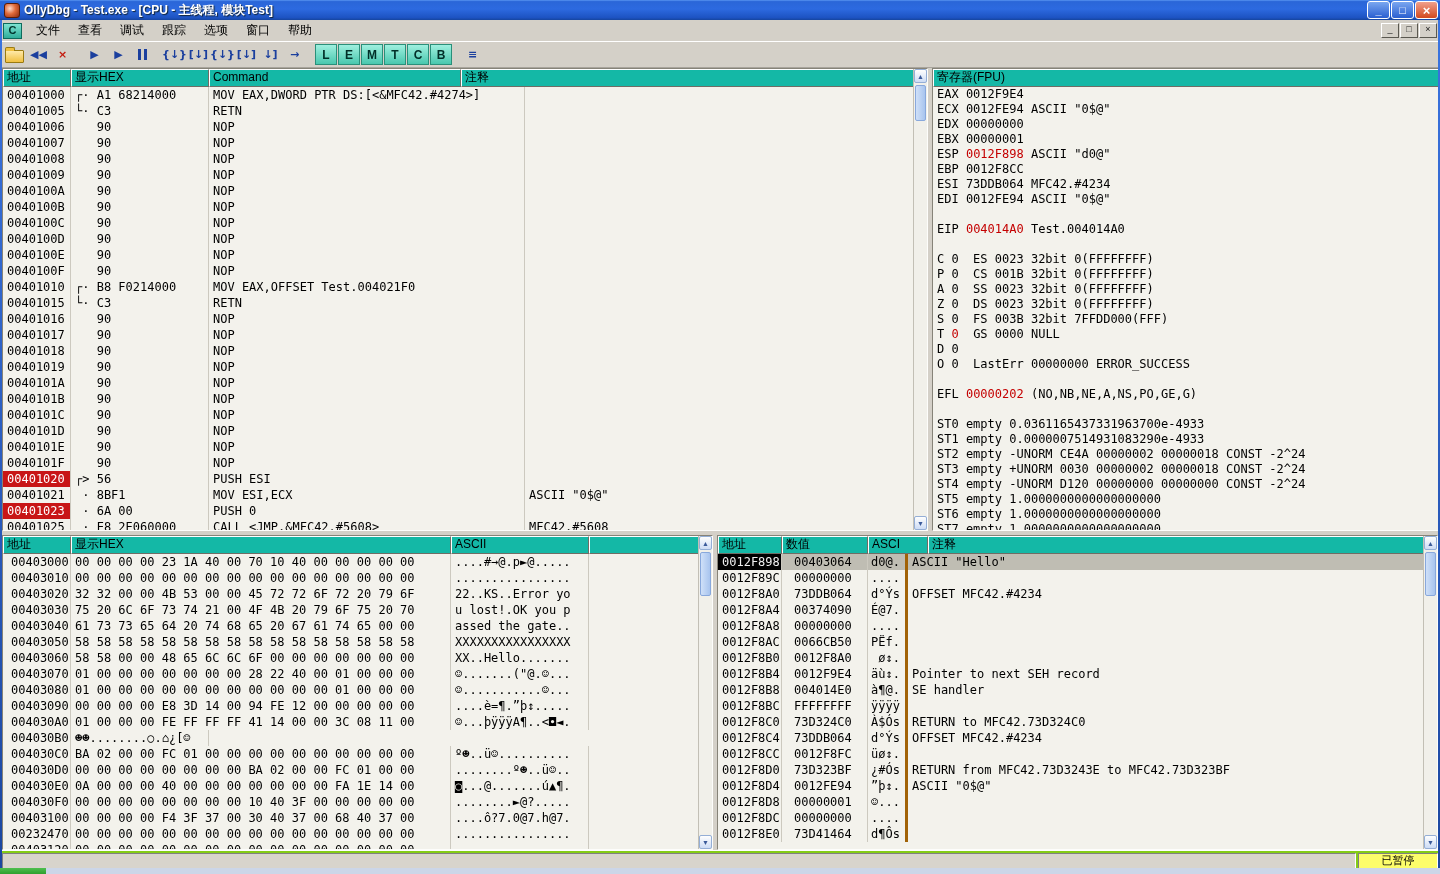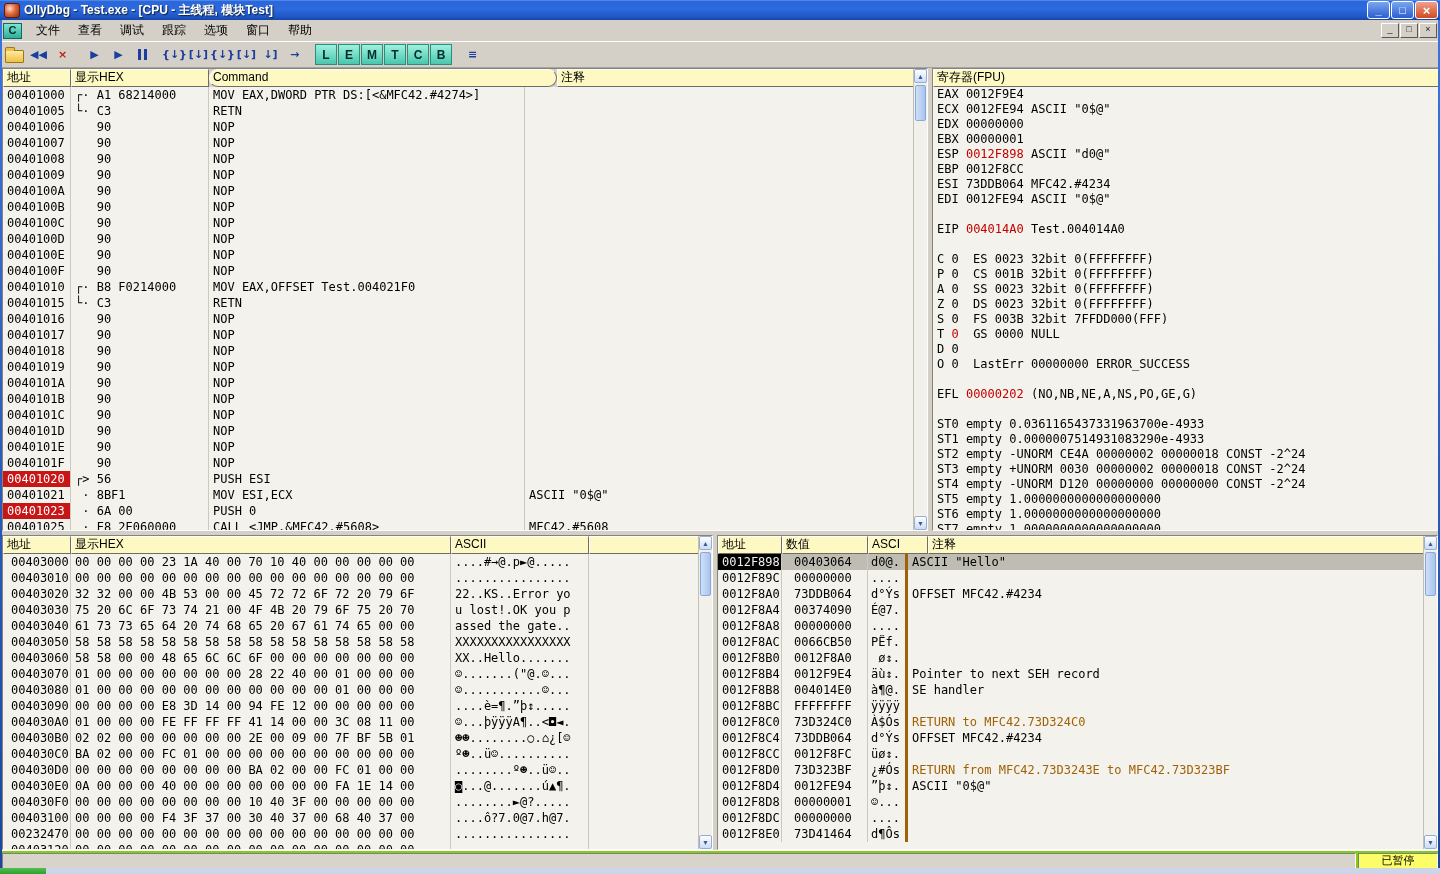--- a/index.html
+++ b/index.html
@@ -38,41 +38,41 @@
   .icon-folder{position:relative;width:17px;height:11px;background:linear-gradient(180deg,#ffe9a8,#f0c040);
     border:1px solid #9a7a10;border-radius:1px;margin-top:3px}
   .icon-folder::before{content:"";position:absolute;top:-4px;left:-1px;width:8px;height:3px;background:#f0c040;
     border:1px solid #9a7a10;border-bottom:none;border-radius:2px 2px 0 0}
   .icon-pause{width:9px;height:11px;border-left:3px solid #1b3f9e;border-right:3px solid #1b3f9e;box-sizing:border-box}
 
   
   .main{position:absolute;left:0;top:68px;width:1440px;height:782px;background:#d4d0c8}
   .pane{position:absolute;background:#f3f2ec;border:1px solid;border-color:#868378 #fdfdfb #fdfdfb #868378;box-sizing:border-box;overflow:hidden}
   .phead{height:18px;display:flex;background:#d4d0c8}
-  .hcell{box-sizing:border-box;border:1px solid;border-color:#fff #6f6d65 #6f6d65 #fff;background:#fef9c3;
+  .hcell{box-sizing:border-box;border:1px solid;border-color:#fff #6f6d65 #6f6d65 #fff;background:#14b8a6;
     font-size:12px;line-height:15px;padding-left:3px;overflow:hidden;white-space:nowrap}
   .pbody{position:absolute;left:0;top:18px;right:14px;bottom:0;overflow:hidden;background:#f3f2ec}
   .drow{display:flex;height:16px;font:12px/16px "DejaVu Sans Mono","DejaVu Sans",monospace;white-space:pre}
   .drow span{display:block;box-sizing:border-box;overflow:hidden}
   .ca{width:68px;padding-left:4px;border-right:1px solid #ccc9bf}
   .ch{width:138px;padding-left:4px;border-right:1px solid #ccc9bf}
   .cc{width:316px;padding-left:4px;border-right:1px solid #ccc9bf}
   .cm{flex:1;padding-left:4px}
   .bp{background:#c81616;color:#fff}
   .da{width:68px;padding-left:8px;border-right:1px solid #ccc9bf}
   .dh{width:380px;padding-left:4px;border-right:1px solid #ccc9bf}
   .dascii{width:138px;padding-left:4px;border-right:1px solid #ccc9bf}
   .dfill{flex:1}
   .sa{width:64px;padding-left:4px;border-right:1px solid #ccc9bf}
   .sv{width:86px;padding-left:12px;border-right:1px solid #ccc9bf}
   .sc{width:40px;padding-left:3px;border-right:3px solid #a16207}
   .sm{flex:1;padding-left:4px}
   .selrow{background:#bfbdb3}
   .seladdr{background:#000;color:#efefef}
-  .redtext{color:#a16207}
+  .redtext{color:#000000}
   .regline{height:15px;font:12px/15px "DejaVu Sans Mono","DejaVu Sans",monospace;padding-left:4px;white-space:pre;overflow:hidden}
   .regline .red{color:#c40000}
 
   
   .sb{position:absolute;top:0;right:0;width:14px;height:100%;background:#f1f0ea;border-left:1px solid #c2bfb5;box-sizing:border-box}
   .sbtn{position:absolute;left:0;width:13px;height:14px;background:linear-gradient(180deg,#fefefe,#cddcf5);
     border:1px solid #94aed6;border-radius:2px;box-sizing:border-box;display:flex;align-items:center;justify-content:center}
   .sbtn .arr{font-size:7px;color:#3a5a9a;line-height:7px}
   .sb-up{top:0}
   .sb-down{bottom:0}
@@ -174,21 +174,21 @@
         <span class="tglyph" style="color: rgb(27, 63, 158);">≡</span>
       </span>
     </div>
 
   <div class="main">
 
     <div class="pane" style="left:2px;top:0;width:926px;height:463px">
       <div class="phead" id="disasm-head">
           <div class="hcell" style="width: 68px;">地址</div>
           <div class="hcell" style="width: 138px;">显示HEX</div>
-          <div class="hcell" style="width: 348px; border-radius: 9px;">Command</div>
+          <div class="hcell" style="width: 252px;">Command</div>
           <div class="hcell" style="flex: 1 1 0%;">注释</div>
         </div>
       <div class="pbody" id="disasm-body">
           <div class="drow"><span class="ca">00401000</span><span class="ch">┌· A1 68214000</span><span class="cc">MOV EAX,DWORD PTR DS:[&lt;&amp;MFC42.#4274&gt;]</span><span class="cm"></span></div>
           <div class="drow"><span class="ca">00401005</span><span class="ch">└· C3</span><span class="cc">RETN</span><span class="cm"></span></div>
           <div class="drow"><span class="ca">00401006</span><span class="ch">   90</span><span class="cc">NOP</span><span class="cm"></span></div>
           <div class="drow"><span class="ca">00401007</span><span class="ch">   90</span><span class="cc">NOP</span><span class="cm"></span></div>
           <div class="drow"><span class="ca">00401008</span><span class="ch">   90</span><span class="cc">NOP</span><span class="cm"></span></div>
           <div class="drow"><span class="ca">00401009</span><span class="ch">   90</span><span class="cc">NOP</span><span class="cm"></span></div>
           <div class="drow"><span class="ca">0040100A</span><span class="ch">   90</span><span class="cc">NOP</span><span class="cm"></span></div>
@@ -288,21 +288,21 @@
           <div class="drow"><span class="da">00403010</span><span class="dh">00 00 00 00 00 00 00 00 00 00 00 00 00 00 00 00</span><span class="dascii">................</span><span class="dfill"></span></div>
           <div class="drow"><span class="da">00403020</span><span class="dh">32 32 00 00 4B 53 00 00 45 72 72 6F 72 20 79 6F</span><span class="dascii">22..KS..Error yo</span><span class="dfill"></span></div>
           <div class="drow"><span class="da">00403030</span><span class="dh">75 20 6C 6F 73 74 21 00 4F 4B 20 79 6F 75 20 70</span><span class="dascii">u lost!.OK you p</span><span class="dfill"></span></div>
           <div class="drow"><span class="da">00403040</span><span class="dh">61 73 73 65 64 20 74 68 65 20 67 61 74 65 00 00</span><span class="dascii">assed the gate..</span><span class="dfill"></span></div>
           <div class="drow"><span class="da">00403050</span><span class="dh">58 58 58 58 58 58 58 58 58 58 58 58 58 58 58 58</span><span class="dascii">XXXXXXXXXXXXXXXX</span><span class="dfill"></span></div>
           <div class="drow"><span class="da">00403060</span><span class="dh">58 58 00 00 48 65 6C 6C 6F 00 00 00 00 00 00 00</span><span class="dascii">XX..Hello.......</span><span class="dfill"></span></div>
           <div class="drow"><span class="da">00403070</span><span class="dh">01 00 00 00 00 00 00 00 28 22 40 00 01 00 00 00</span><span class="dascii">☺.......("@.☺...</span><span class="dfill"></span></div>
           <div class="drow"><span class="da">00403080</span><span class="dh">01 00 00 00 00 00 00 00 00 00 00 00 01 00 00 00</span><span class="dascii">☺...........☺...</span><span class="dfill"></span></div>
           <div class="drow"><span class="da">00403090</span><span class="dh">00 00 00 00 E8 3D 14 00 94 FE 12 00 00 00 00 00</span><span class="dascii">....è=¶.”þ↕.....</span><span class="dfill"></span></div>
           <div class="drow"><span class="da">004030A0</span><span class="dh">01 00 00 00 FE FF FF FF 41 14 00 00 3C 08 11 00</span><span class="dascii">☺...þÿÿÿA¶..&lt;◘◄.</span><span class="dfill"></span></div>
-          <div class="drow"><span class="da">004030B0</span><span class="dh">02 02 00 00 00 00 00 00 2E 00 09 00 7F BF 5B 01</span><span class="dascii">☻☻........○.⌂¿[☺</span><span class="dfill"></span></div>
+          <div class="drow"><span class="da">004030B0</span><span class="dascii">☻☻........○.⌂¿[☺</span><span class="dfill"></span></div>
           <div class="drow"><span class="da">004030C0</span><span class="dh">BA 02 00 00 FC 01 00 00 00 00 00 00 00 00 00 00</span><span class="dascii">º☻..ü☺..........</span><span class="dfill"></span></div>
           <div class="drow"><span class="da">004030D0</span><span class="dh">00 00 00 00 00 00 00 00 BA 02 00 00 FC 01 00 00</span><span class="dascii">........º☻..ü☺..</span><span class="dfill"></span></div>
           <div class="drow"><span class="da">004030E0</span><span class="dh">0A 00 00 00 40 00 00 00 00 00 00 00 FA 1E 14 00</span><span class="dascii">◙...@.......ú▲¶.</span><span class="dfill"></span></div>
           <div class="drow"><span class="da">004030F0</span><span class="dh">00 00 00 00 00 00 00 00 10 40 3F 00 00 00 00 00</span><span class="dascii">........►@?.....</span><span class="dfill"></span></div>
           <div class="drow"><span class="da">00403100</span><span class="dh">00 00 00 00 F4 3F 37 00 30 40 37 00 68 40 37 00</span><span class="dascii">....ô?7.0@7.h@7.</span><span class="dfill"></span></div>
           <div class="drow"><span class="da">00232470</span><span class="dh">00 00 00 00 00 00 00 00 00 00 00 00 00 00 00 00</span><span class="dascii">................</span><span class="dfill"></span></div>
           <div class="drow"><span class="da">00403120</span><span class="dh">00 00 00 00 00 00 00 00 00 00 00 00 00 00 00 00</span><span class="dascii">................</span><span class="dfill"></span></div>
         </div>
       <div class="sb">
         <div class="sbtn sb-up">

